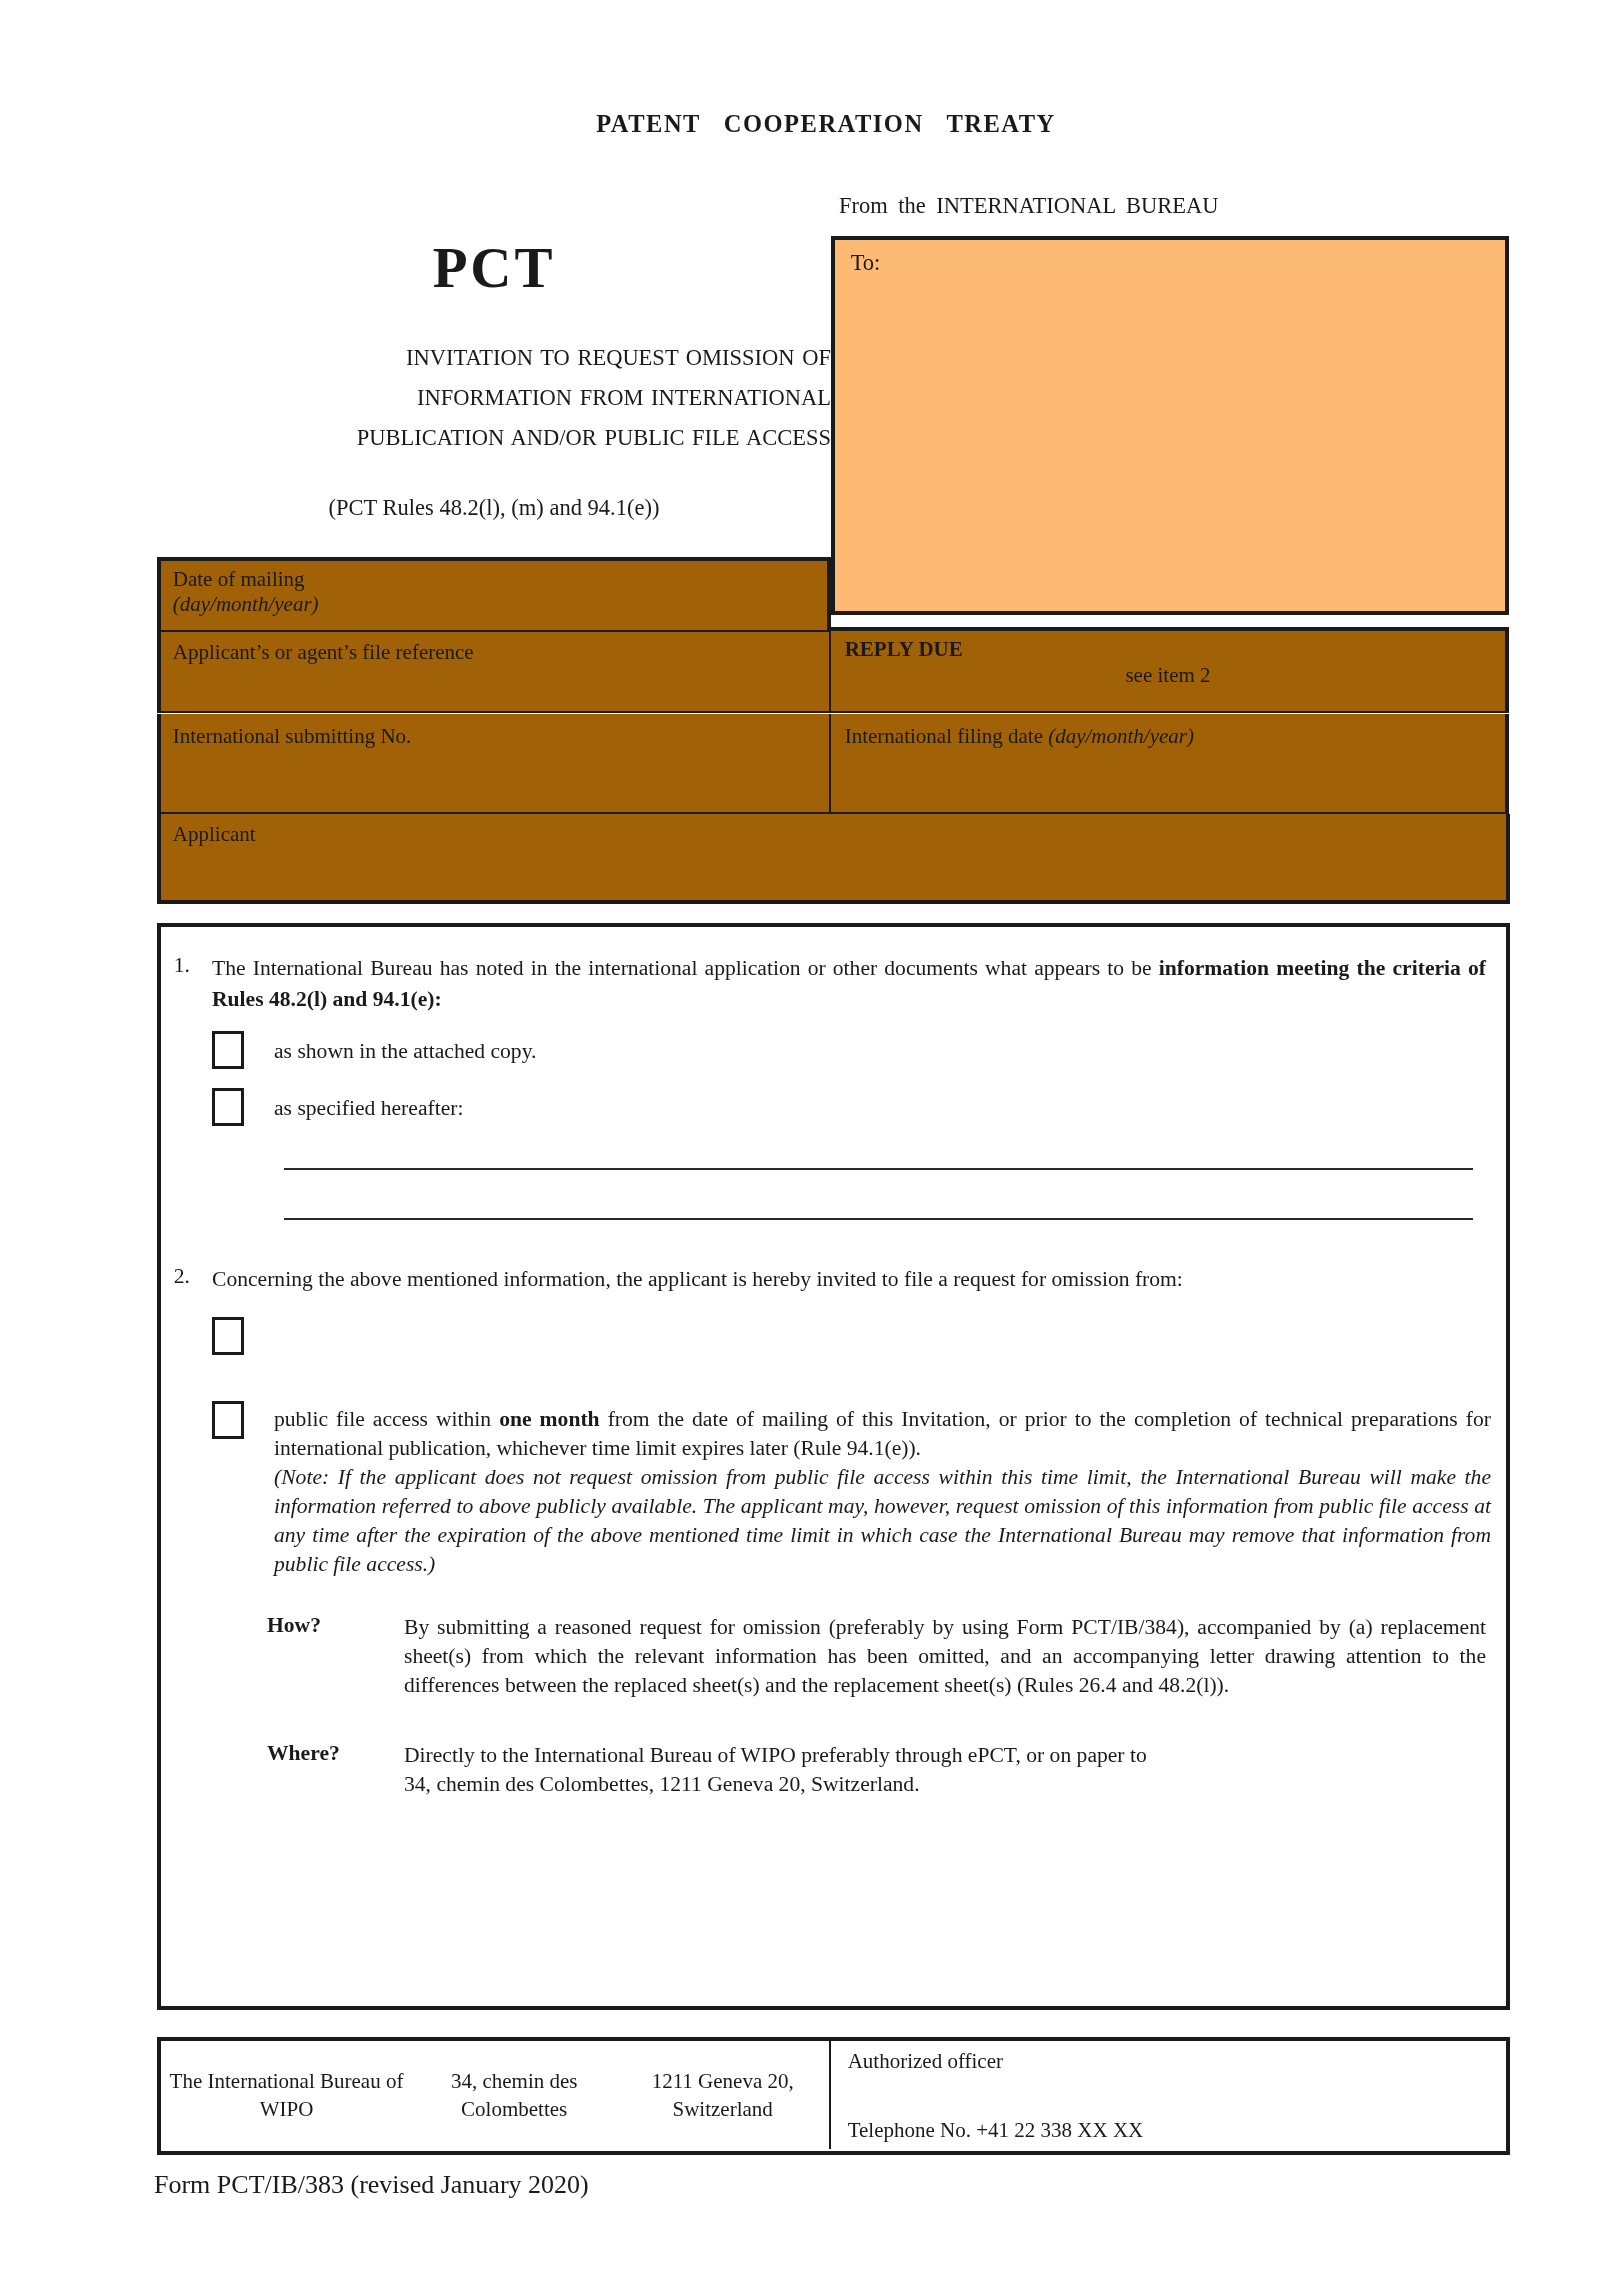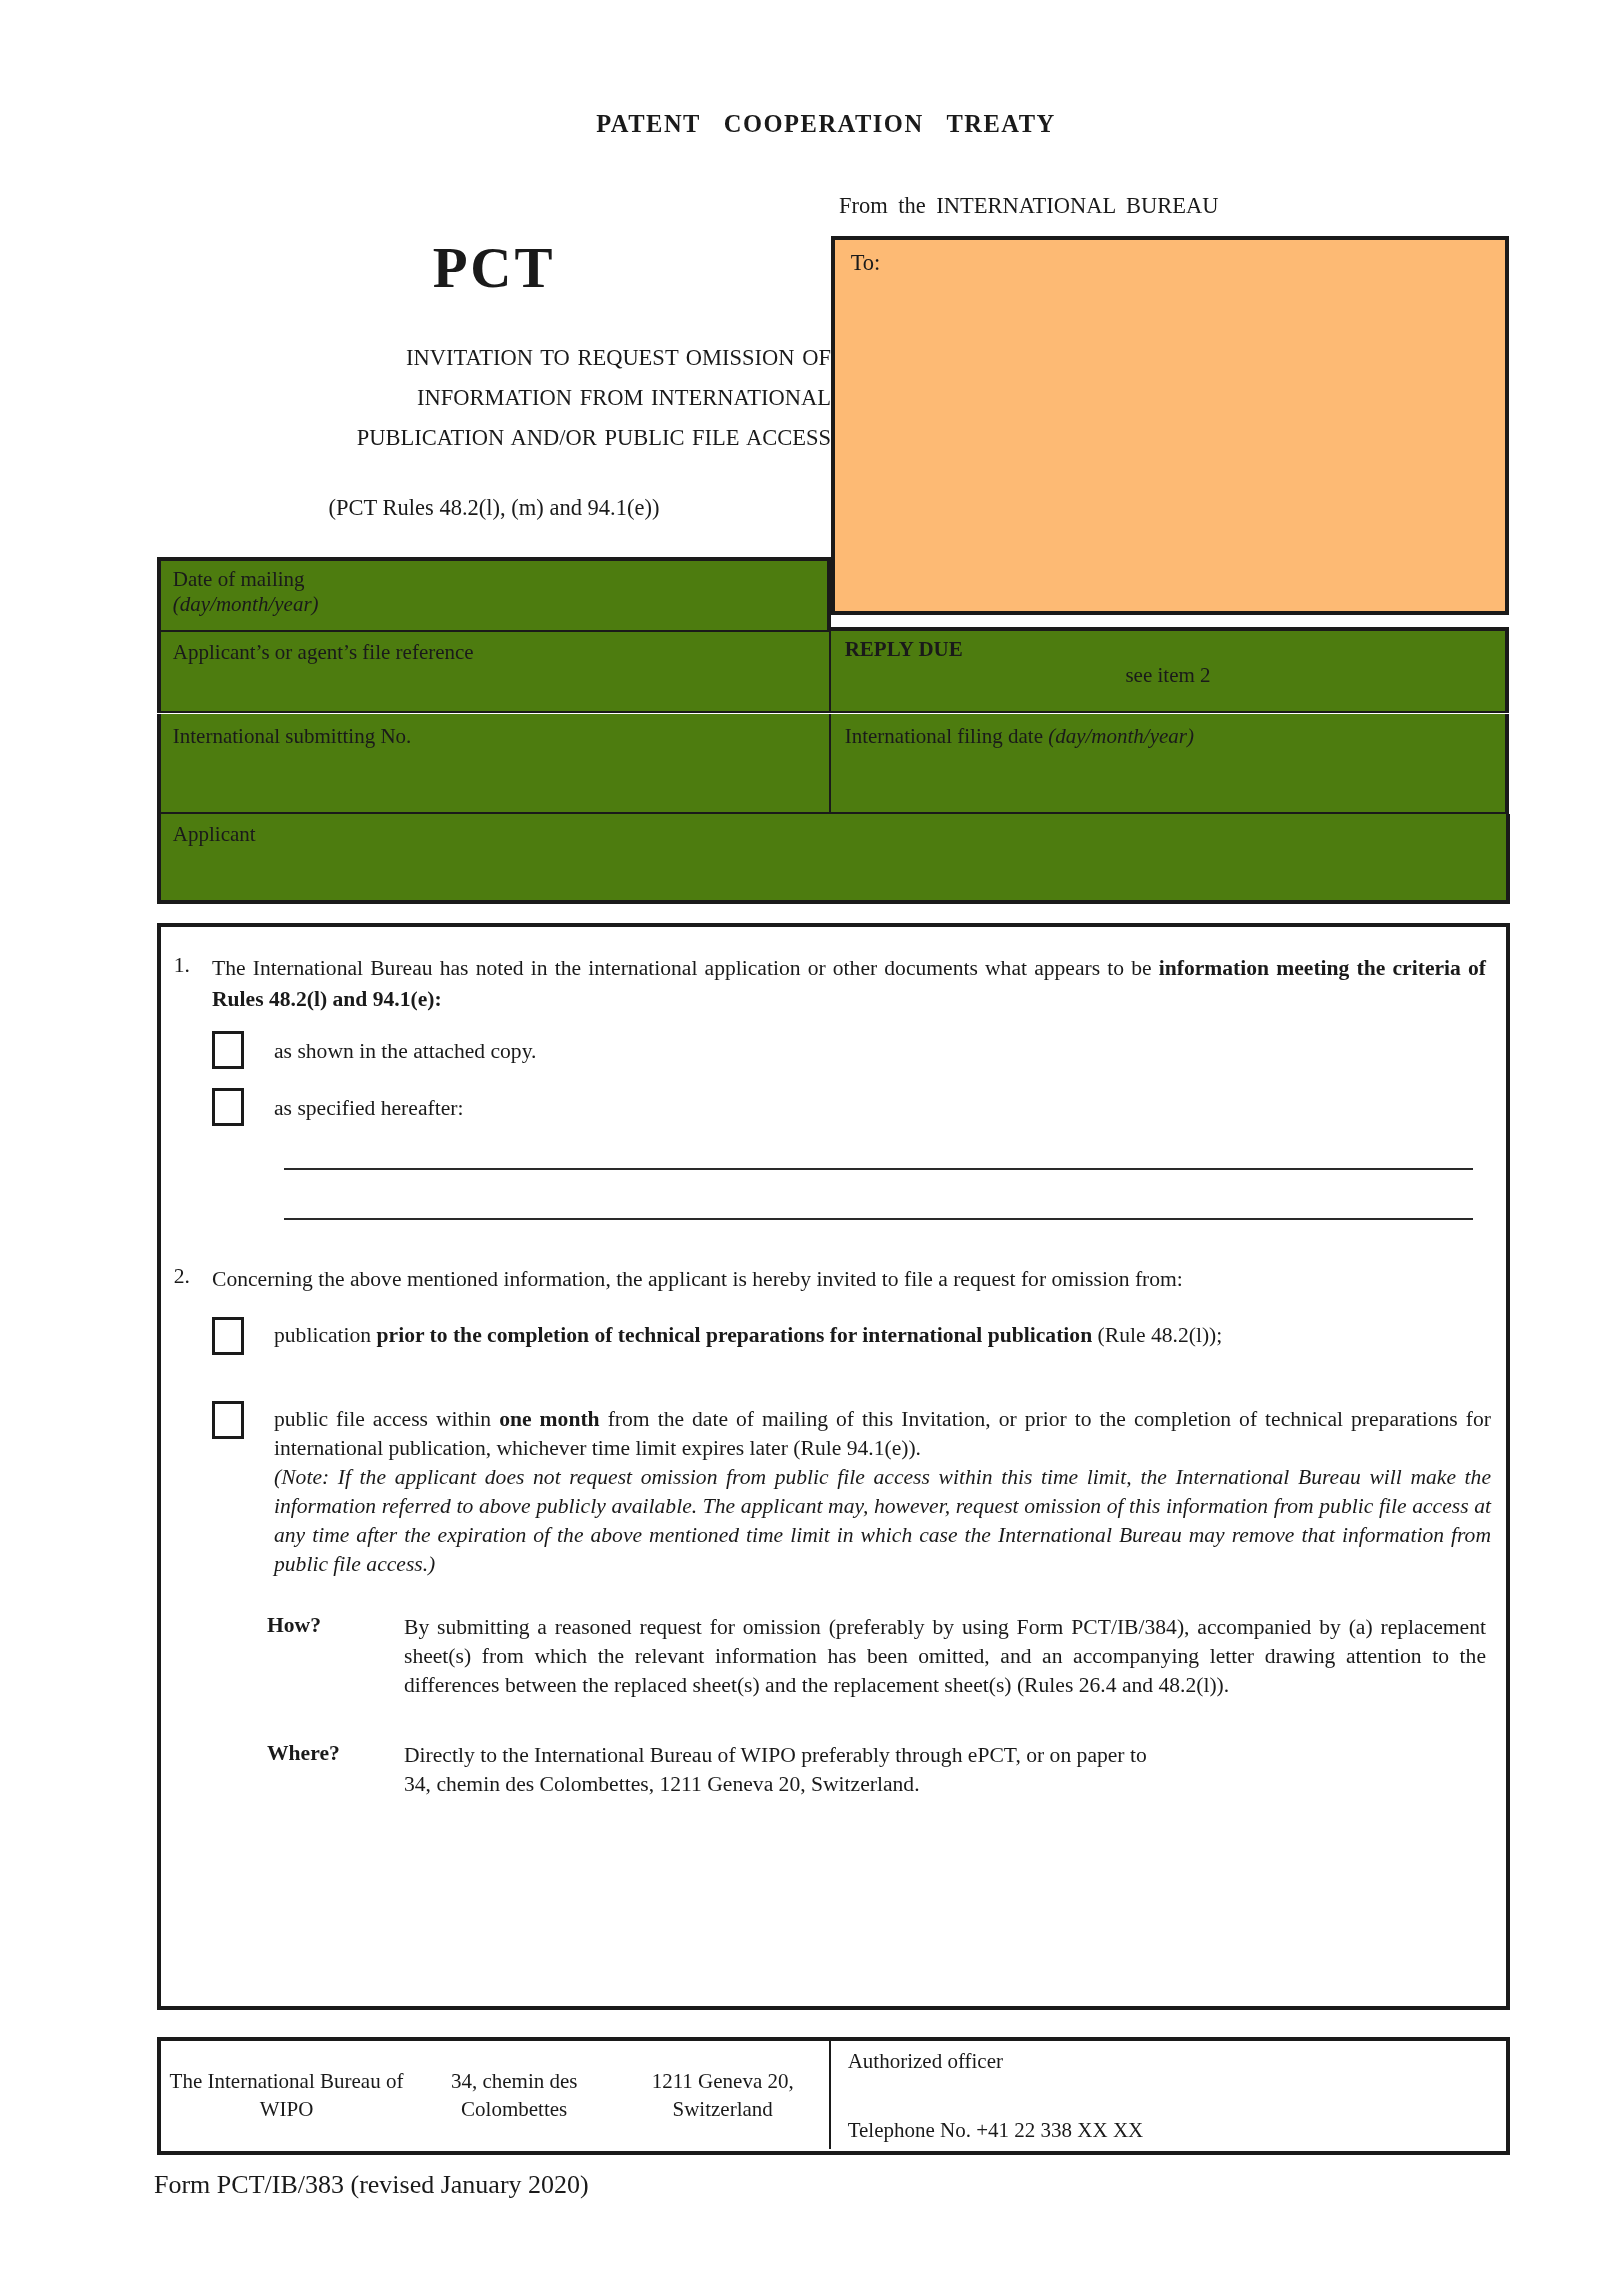--- a/index.html
+++ b/index.html
@@ -36,21 +36,21 @@
     position: absolute; left: 157px; top: 338px; width: 674px;
     text-align: right; font-size: 22.5px; line-height: 40px; word-spacing: 2px;
   }
   .inv-heading span { display: block; }
   .rules-line {
     position: absolute; left: 157px; top: 495px; width: 674px;
     text-align: center; font-size: 22.5px;
   }
 
   
-  .cell { position: absolute; font-size: 21px; background: #4d7c0f; }
+  .cell { position: absolute; font-size: 21px; background: #a16207; }
   .fmt { font-style: italic; }
   .cell-date {
     left: 157px; top: 557px; width: 674px; height: 75px;
     border: 4.9px solid var(--ink); border-bottom-width: 2px; padding: 5.9px 11.8px;
   }
   .cell-date .fmt { display: block; }
   .cell-ref {
     left: 157px; top: 632px; width: 674px; height: 81px;
     border-left: 4.9px solid var(--ink); border-right: 2px solid var(--ink);
     border-bottom: 2px solid var(--ink); padding: 7.8px 11.8px;
@@ -182,21 +182,20 @@
     <div class="cb cb2"></div>
     <div class="lbl2">as specified hereafter:</div>
 
     <div class="blank-line bl1"></div>
     <div class="blank-line bl2"></div>
 
     <div class="item-num i2-num">2.</div>
     <p class="i2-para">Concerning the above mentioned information, the applicant is hereby invited to file a request for omission from:</p>
 
     <div class="cb cb3"></div>
-    <div class="lbl3"><span>publication </span><span class="bold">prior to the completion of technical preparations for international publication</span><span> (Rule 48.2(l));</span></div>
 
     <div class="cb cb4"></div>
     <div class="opt2">
       <p><span>public file access within </span><span class="bold">one month</span><span> from the date of mailing of this Invitation, or prior to the completion of technical preparations for international publication, whichever time limit expires later (Rule 94.1(e)).</span></p>
       <p class="note">(Note: If the applicant does not request omission from public file access within this time limit, the International Bureau will make the information referred to above publicly available. The applicant may, however, request omission of this information from public file access at any time after the expiration of the above mentioned time limit in which case the International Bureau may remove that information from public file access.)</p>
     </div>
 
     <div class="how-label">How?</div>
     <div class="how-text">By submitting a reasoned request for omission (preferably by using Form PCT/IB/384), accompanied by (a) replacement sheet(s) from which the relevant information has been omitted, and an accompanying letter drawing attention to the differences between the replaced sheet(s) and the replacement sheet(s) (Rules 26.4 and 48.2(l)).</div>
 

